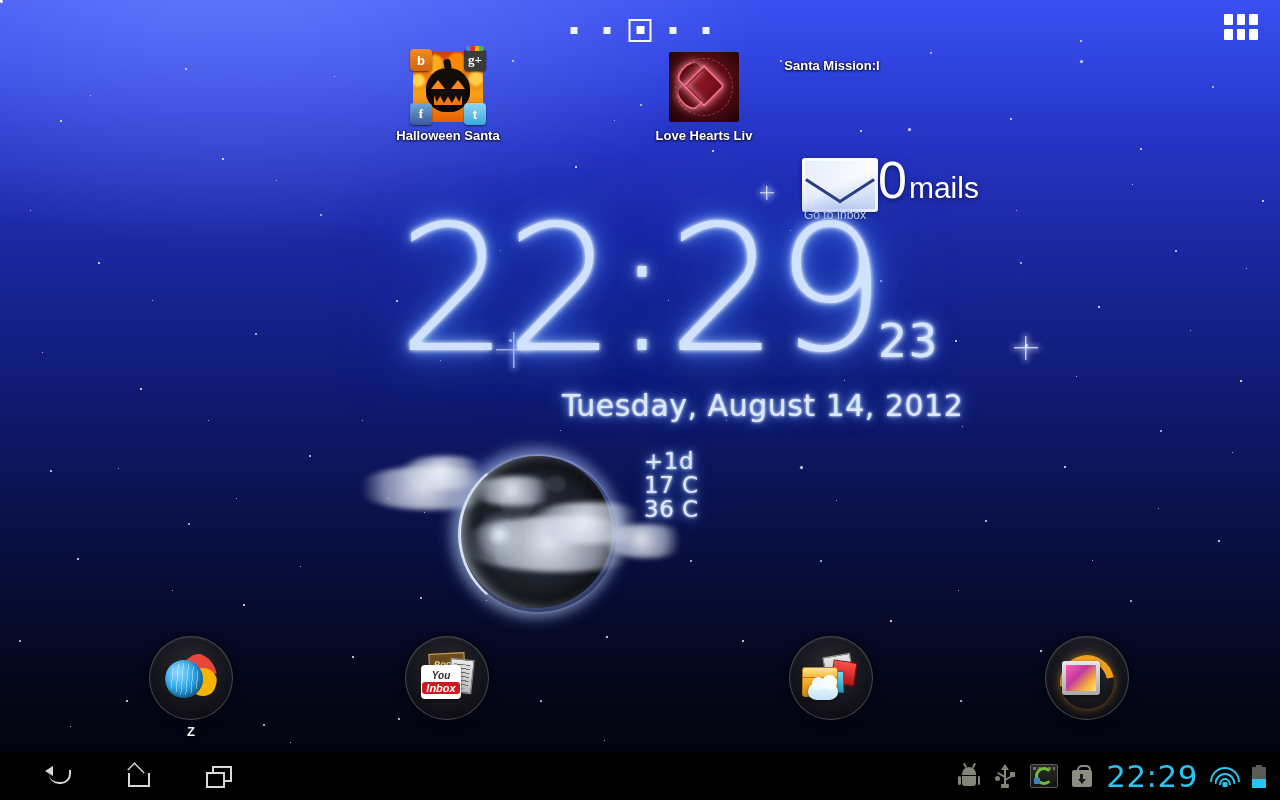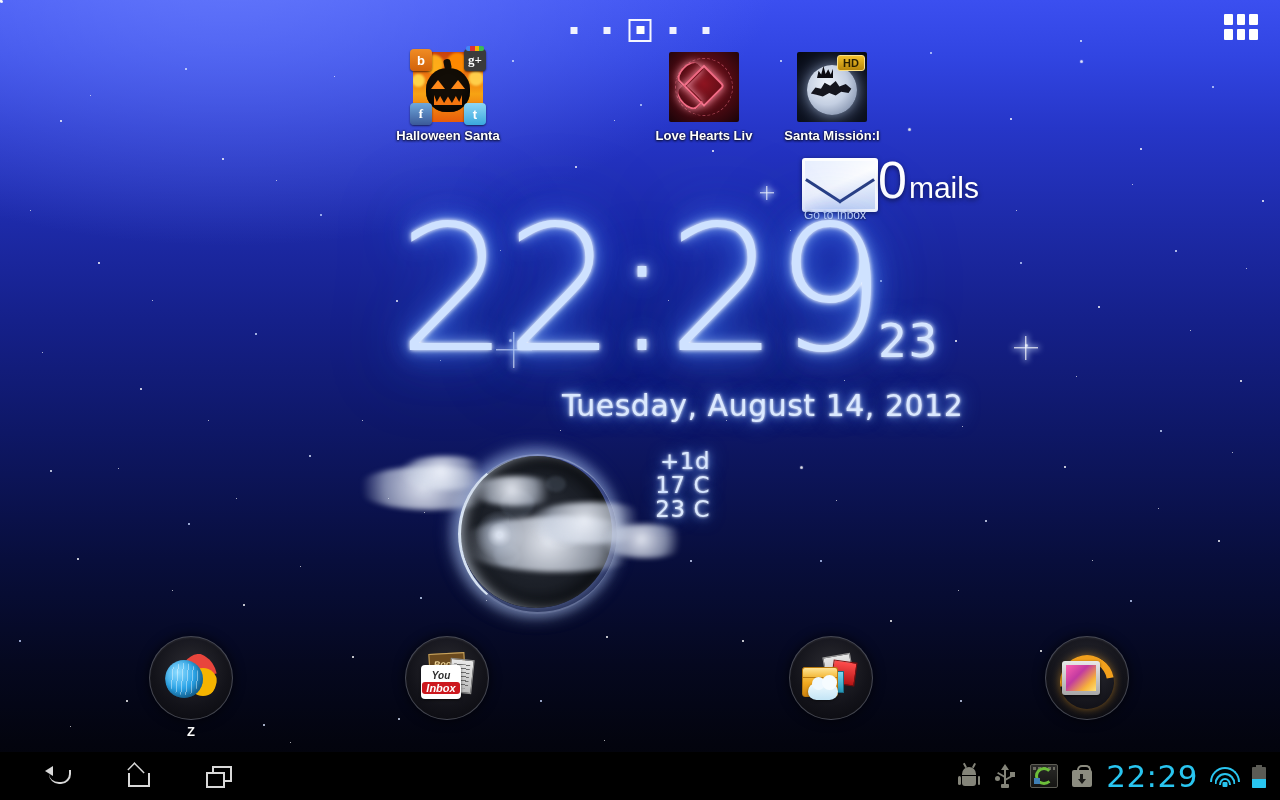--- a/index.html
+++ b/index.html
@@ -266,21 +266,21 @@
     background:rgba(120,130,150,.22);filter:blur(1.5px);}
   #moon-rim{position:absolute;left:108px;top:34px;width:156px;height:156px;border-radius:50%;
     border-left:3px solid rgba(230,242,255,.9);
     border-top:2px solid rgba(210,228,255,.45);
     border-bottom:2px solid rgba(200,220,255,.35);
     filter:blur(.6px);
     box-shadow:-2px 0 18px rgba(190,215,255,.55);}
   .cloud{position:absolute;border-radius:50%;
     background:radial-gradient(circle at 45% 45%, rgba(240,244,252,.92) 0%, rgba(205,214,230,.6) 45%, rgba(170,180,200,0) 72%);
     filter:blur(2.5px);pointer-events:none;}
-  #weather-block{position:absolute;left:294px;top:30px;text-align:right;width:66px;}
+  #weather-block{position:absolute;left:294px;top:30px;width:66px;}
   #weather-block div{
     font-family:"DejaVu Sans", sans-serif;color:#dbe9ff;font-size:23px;line-height:23px;
     margin-bottom:1px;letter-spacing:.5px;
     text-shadow:0 0 3px #fff,0 0 8px #8fbcff,0 0 18px #3f76f0;}
 
   
   #dock{position:absolute;left:0;top:636px;width:1280px;height:104px;}
   .dock-item{position:absolute;width:110px;text-align:center;}
   .dock-circle{width:82px;height:82px;margin:0 auto;border-radius:50%;
     background:radial-gradient(circle at 50% 38%, rgba(46,46,52,.95) 0%, rgba(20,20,26,.95) 58%, rgba(8,8,12,.95) 100%);
@@ -498,28 +498,20 @@
     <div class="lh-bg">
       <div class="lh-swirl"></div>
       <div class="lh-heart"></div>
       <div class="lh-word">Love</div>
     </div>
   </div>
   <div class="sc-label">Love Hearts Liv</div>
 </div>
 
 <div class="shortcut" style="left:767px;top:52px;">
-  <div class="sc-icon">
-    <div class="sm-bg">
-      <div class="sm-moon"></div>
-      <div class="sm-deer"></div>
-      <div class="sm-deer2"></div>
-      <span class="sm-hd">HD</span>
-    </div>
-  </div>
   <div class="sc-label">Santa Mission:I</div>
 </div>
 
 <div id="mail-widget">
   <div id="mail-env">
     <i class="flapA"></i>
       <i class="flapB"></i>
   </div>
   <div id="mail-count-row">
     <span id="mail-count">0</span>
@@ -547,21 +539,21 @@
   <div class="cloud" style="left:6px;top:46px;width:150px;height:44px;"></div>
   <div class="cloud" style="left:48px;top:36px;width:96px;height:34px;"></div>
   <div class="cloud" style="left:108px;top:96px;width:200px;height:56px;"></div>
   <div class="cloud" style="left:176px;top:82px;width:130px;height:42px;"></div>
   <div class="cloud" style="left:120px;top:56px;width:92px;height:30px;"></div>
   <div class="cloud" style="left:250px;top:104px;width:92px;height:34px;"></div>
 
   <div id="weather-block">
     <div>+1d</div>
     <div>17 C</div>
-    <div>23 C</div>
+    <div>36 C</div>
   </div>
 </div>
 
 <div id="dock">
 
   <div class="dock-item" style="left:136px;top:0;">
     <div class="dock-circle">
       <span class="ic-browser">
         <i class="red"></i>
           <i class="yellow"></i>

